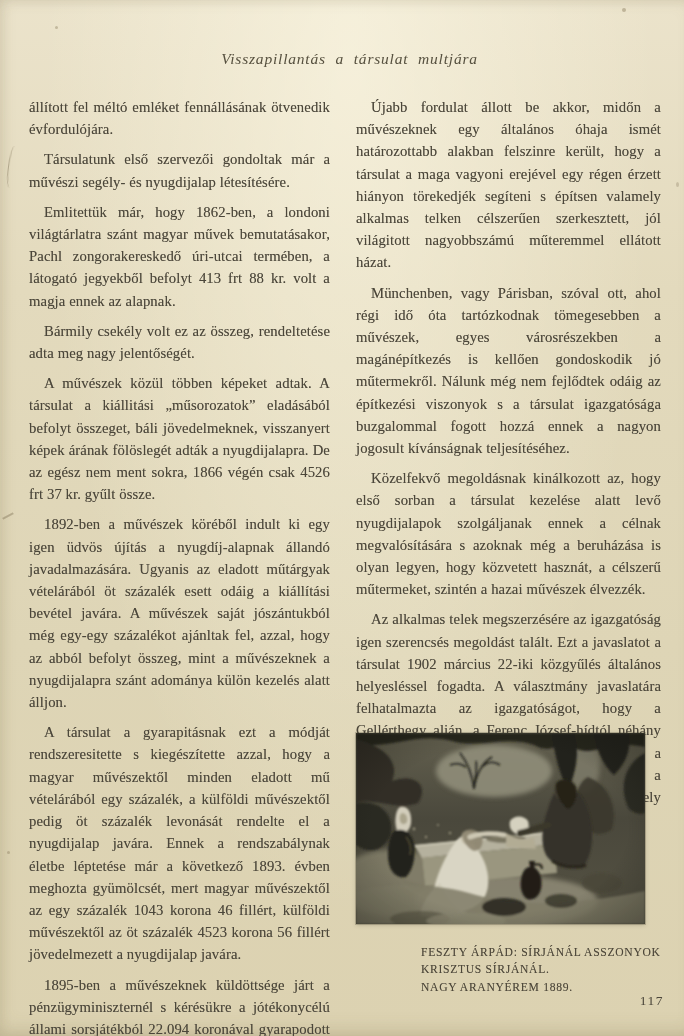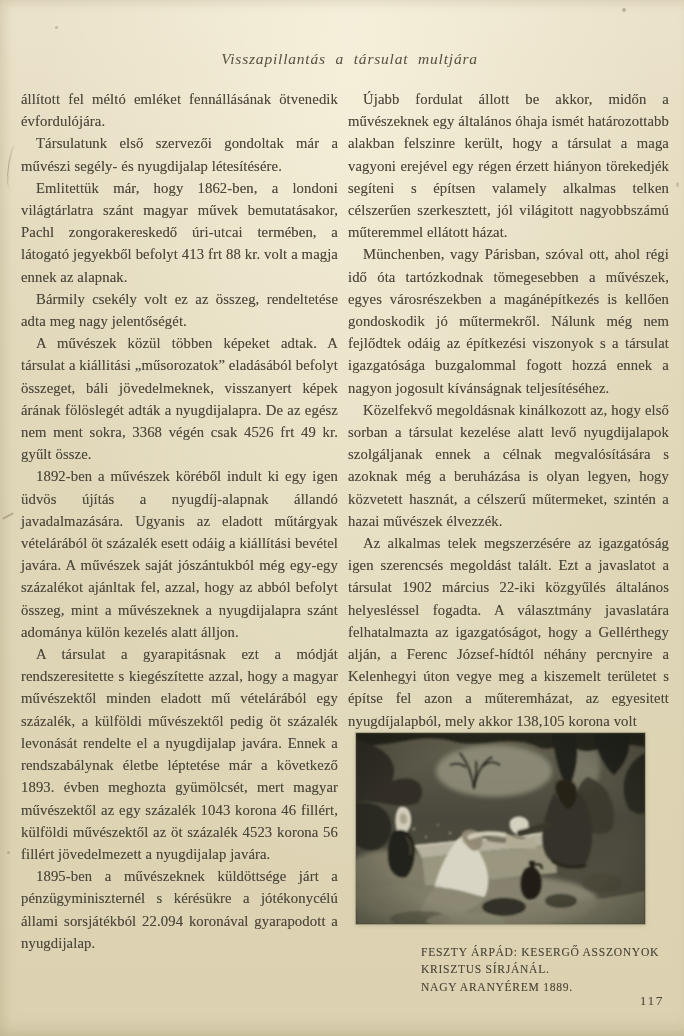--- a/index.html
+++ b/index.html
@@ -30,21 +30,21 @@
   .col{
     position:absolute;top:88px;
     text-align:justify;
     font-size:14.7px;
     line-height:22.2px;
     letter-spacing:0.1px;
     hyphens:auto;
   }
   .col-left{left:21px;width:317px;}
   .col-right{left:348px;width:321px;}
-  .col p{margin:0;text-indent:15px;text-shadow:0 0 0.5px rgba(75,70,58,0.45);}
+  .col p{margin:8px;text-indent:15px;text-shadow:0 0 0.5px rgba(75,70,58,0.45);}
   .col p.no-indent{text-indent:0;}
   .figure{
     position:absolute;left:356px;top:733px;width:289px;height:191px;
     box-shadow:0 0 0 1px rgba(60,55,40,0.25), 0 1px 4px rgba(60,55,40,0.25);
   }
   .figure svg{display:block;}
   .caption{
     position:absolute;left:421px;top:944px;width:256px;
     font-size:11.6px;
     line-height:17.4px;
@@ -88,21 +88,21 @@
 
 <div class="page">
 
   <div class="running-head">Visszapillantás a társulat multjára</div>
 
   <div class="col col-left">
     <p class="no-indent">állított fel méltó emléket fennállásának ötvenedik évfordulójára.</p>
     <p>Társulatunk első szervezői gondoltak már a művészi segély- és nyugdijalap létesítésére.</p>
     <p>Emlitettük már, hogy 1862-ben, a londoni világtárlatra szánt magyar művek bemutatásakor, Pachl zongorakereskedő úri-utcai termében, a látogató jegyekből befolyt 413 frt 88 kr. volt a magja ennek az alapnak.</p>
     <p>Bármily csekély volt ez az összeg, rendeltetése adta meg nagy jelentőségét.</p>
-    <p>A művészek közül többen képeket adtak. A társulat a kiállitási „műsorozatok” eladásából befolyt összeget, báli jövedelmeknek, visszanyert képek árának fölöslegét adták a nyugdijalapra. De az egész nem ment sokra, 3368 végén csak 4526 frt 49 kr. gyűlt össze.</p>
+    <p>A művészek közül többen képeket adtak. A társulat a kiállitási „műsorozatok” eladásából befolyt összeget, báli jövedelmeknek, visszanyert képek árának fölöslegét adták a nyugdijalapra. De az egész nem ment sokra, 1866 végén csak 4526 frt 37 kr. gyűlt össze.</p>
     <p>1892-ben a művészek köréből indult ki egy igen üdvös újítás a nyugdíj-alapnak állandó javadalmazására. Ugyanis az eladott műtárgyak vételárából öt százalék esett odáig a kiállítási bevétel javára. A művészek saját jószántukból még egy-egy százalékot ajánltak fel, azzal, hogy az abból befolyt összeg, mint a művészeknek a nyugdijalapra szánt adománya külön kezelés alatt álljon.</p>
     <p>A társulat a gyarapitásnak ezt a módját rendszeresitette s kiegészítette azzal, hogy a magyar művészektől minden eladott mű vételárából egy százalék, a külföldi művészektől pedig öt százalék levonását rendelte el a nyugdijalap javára. Ennek a rendszabálynak életbe léptetése már a következő 1893. évben meghozta gyümölcsét, mert magyar művészektől az egy százalék 1043 korona 46 fillért, külföldi művészektől az öt százalék 4523 korona 56 fillért jövedelmezett a nyugdijalap javára.</p>
     <p>1895-ben a művészeknek küldöttsége járt a pénzügyminiszternél s kérésükre a jótékonycélú állami sorsjátékból 22.094 koronával gyarapodott a nyugdijalap.</p>
 
   </div>
 
   <div class="col col-right">
     <p>Újabb fordulat állott be akkor, midőn a művészeknek egy általános óhaja ismét határozottabb alakban felszinre került, hogy a társulat a maga vagyoni erejével egy régen érzett hiányon törekedjék segíteni s építsen valamely alkalmas telken célszerűen szerkesztett, jól világitott nagyobbszámú műteremmel ellátott házat.</p>
     <p>Münchenben, vagy Párisban, szóval ott, ahol régi idő óta tartózkodnak tömegesebben a művészek, egyes városrészekben a magánépítkezés is kellően gondoskodik jó műtermekről. Nálunk még nem fejlődtek odáig az építkezési viszonyok s a társulat igazgatósága buzgalommal fogott hozzá ennek a nagyon jogosult kívánságnak teljesítéséhez.</p>
     <p>Közelfekvő megoldásnak kinálkozott az, hogy első sorban a társulat kezelése alatt levő nyugdijalapok szolgáljanak ennek a célnak megvalósítására s azoknak még a beruházása is olyan legyen, hogy közvetett hasznát, a célszerű műtermeket, szintén a hazai művészek élvezzék.</p>
@@ -192,21 +192,21 @@
         <ellipse cx="205" cy="168" rx="16" ry="7" fill="#343227" opacity="0.8"></ellipse>
         <ellipse cx="64" cy="186" rx="30" ry="8" fill="#55523f" opacity="0.6"></ellipse>
         <ellipse cx="246" cy="150" rx="20" ry="10" fill="#4a4737" opacity="0.7"></ellipse>
         <ellipse cx="110" cy="188" rx="40" ry="8" fill="#8a8670" opacity="0.8"></ellipse>
       </g>
       <rect width="289" height="191" fill="url(#vig)"></rect>
     </svg>
   </div>
 
   <div class="caption">
-    <div>FESZTY ÁRPÁD: KESERGŐ ASSZONYOK</div>
+    <div>FESZTY ÁRPÁD: SÍRJÁNÁL ASSZONYOK</div>
     <div>KRISZTUS SÍRJÁNÁL.</div>
     <div>NAGY ARANYÉREM 1889.</div>
   </div>
 
   <div class="page-number">117</div>
 
   <div class="artifact a-hairline"></div>
   <div class="artifact a-dash"></div>
   <div class="artifact a-speck1"></div>
   <div class="artifact a-speck2"></div>

